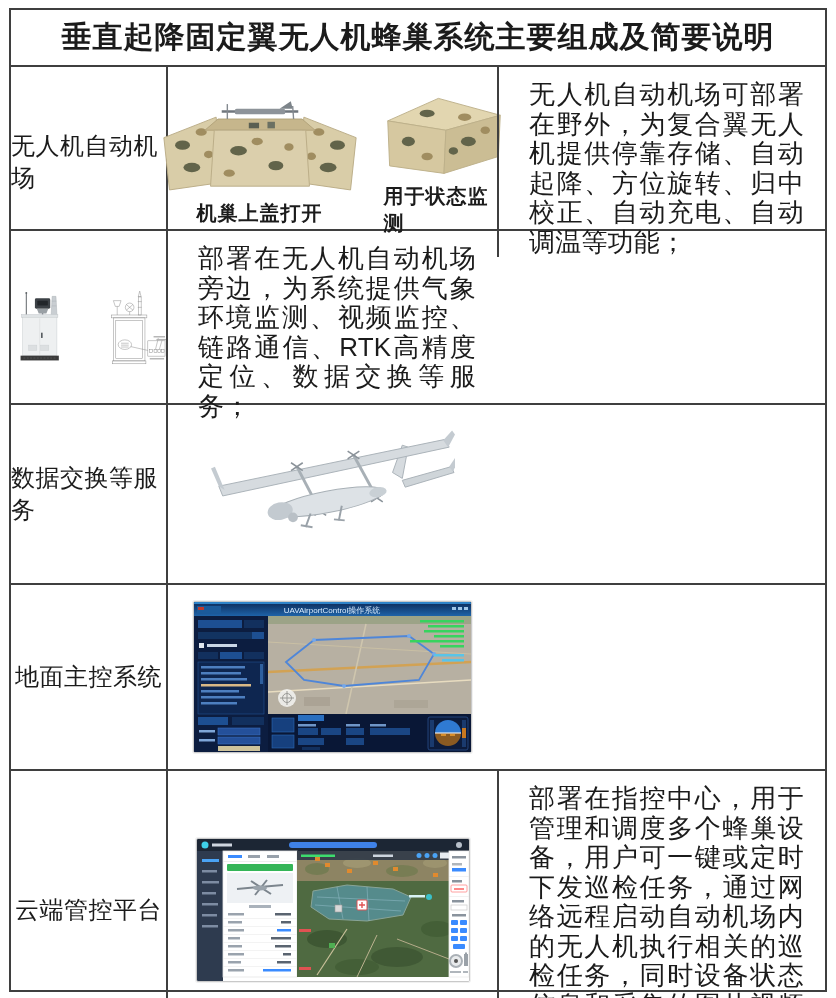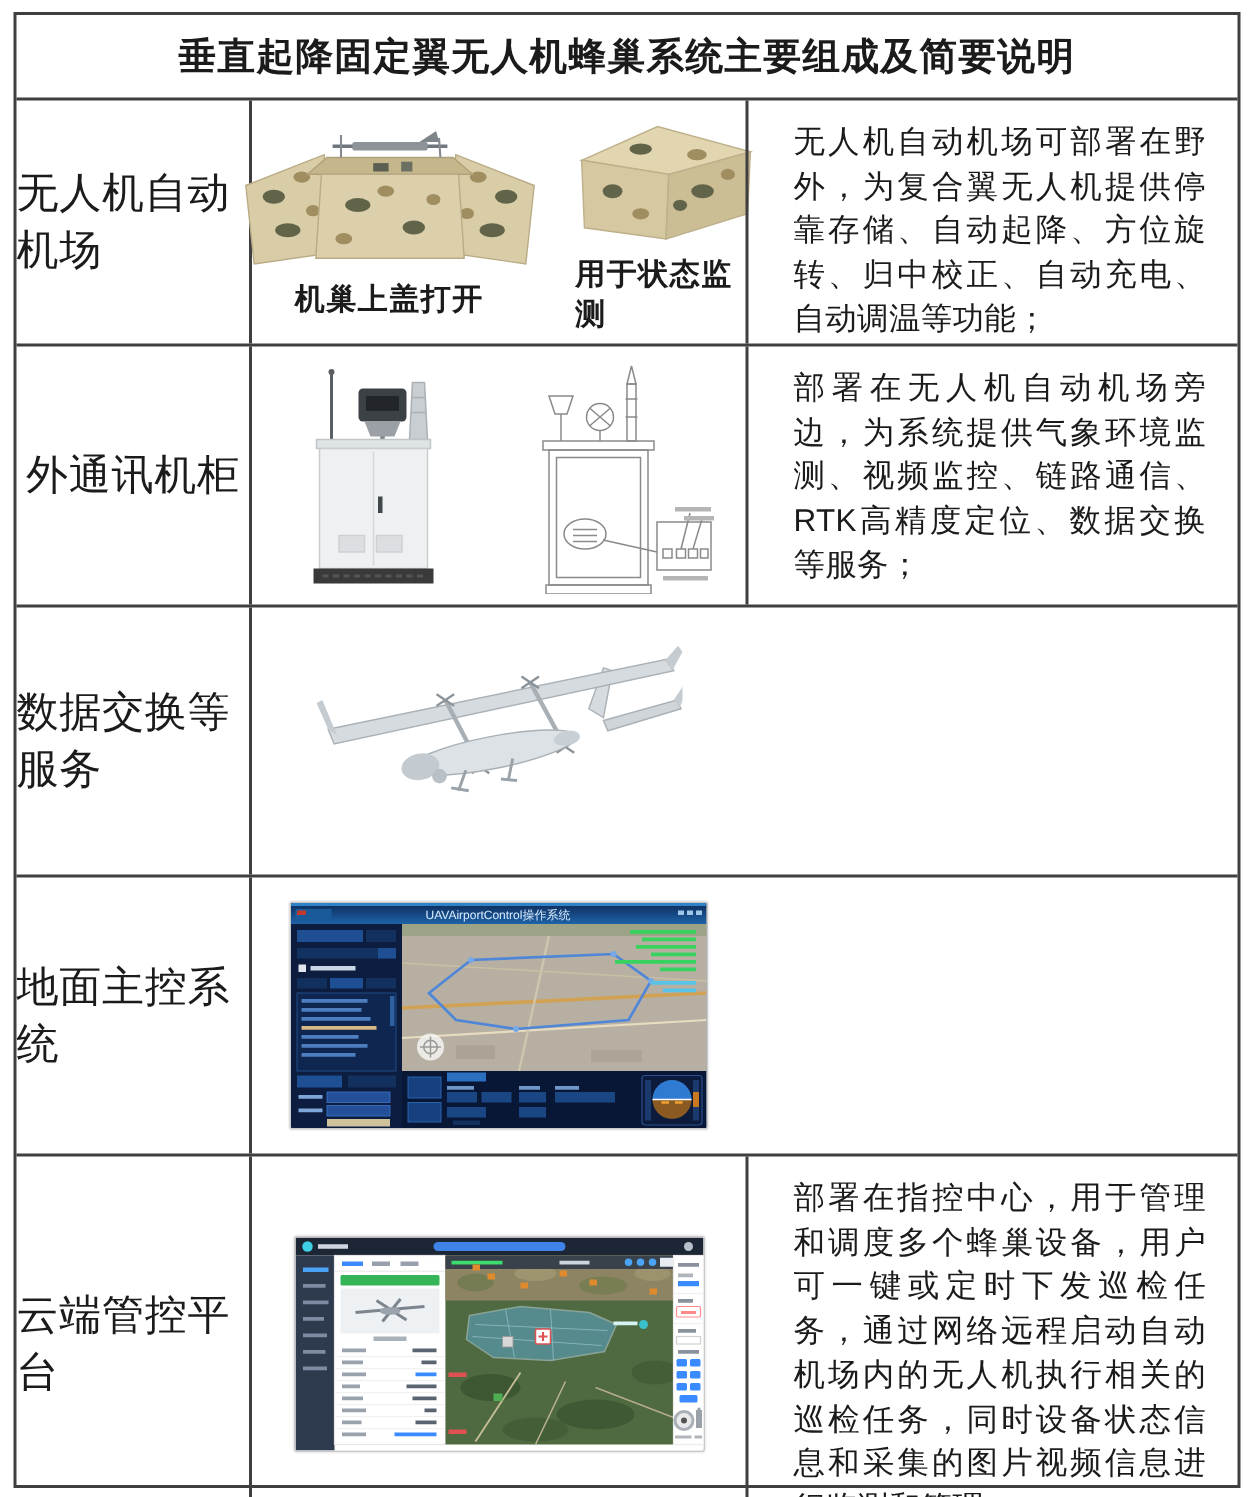--- a/index.html
+++ b/index.html
@@ -4,24 +4,24 @@
 <style>
   html,body{margin:0;padding:0;background:#ffffff;}
   body{width:836px;height:998px;position:relative;font-family:"Liberation Sans",sans-serif;color:#1b1b1b;
        -webkit-font-smoothing:antialiased;}
   .doc{position:absolute;left:9px;top:8px;width:814px;border:2px solid #3f3f3f;background:#fff;}
   .trow{display:grid;grid-template-columns:155px 331px 1fr;}
   .trow + .trow{border-top:2px solid #3f3f3f;}
   .cell{position:relative;min-width:0;}
   .cell + .cell{border-left:2px solid #3f3f3f;}
   .title-cell{grid-column:1/4;height:55px;display:flex;align-items:center;justify-content:center;
-              font-size:25px;font-weight:bold;letter-spacing:1px;}
-  .label-cell{display:flex;align-items:center;justify-content:center;font-size:28px;letter-spacing:.5px;}
+              font-size:30px;font-weight:bold;letter-spacing:1px;}
+  .label-cell{display:flex;align-items:center;justify-content:center;font-size:24px;letter-spacing:.5px;}
   .img-cell{display:flex;align-items:center;justify-content:center;gap:26px;}
-  .desc-cell{padding:13px 21px 0 30px;font-size:21px;line-height:29.5px;text-align:justify;letter-spacing:.2px;}
+  .desc-cell{padding:13px 21px 0 30px;font-size:26px;line-height:29.5px;text-align:justify;letter-spacing:.2px;}
   .fig{display:flex;flex-direction:column;align-items:center;}
   .fig-caption{font-size:20px;font-weight:600;margin-top:3px;letter-spacing:1px;}
   .shot{border:1px solid #c9c9c9;border-radius:2px;box-shadow:0 0 0 1px #f0f0f0;}
   svg{display:block;}
 </style>
 </head>
 <body>
 
 <div class="doc">
 
@@ -78,21 +78,20 @@
             <ellipse cx="74" cy="66" rx="5" ry="4" fill="#62644a"></ellipse>
           </g>
         </svg>
         <div class="fig-caption">用于状态监测</div>
       </div>
     </div>
     <div class="cell desc-cell">无人机自动机场可部署在野外，为复合翼无人机提供停靠存储、自动起降、方位旋转、归中校正、自动充电、自动调温等功能；</div>
   </div>
 
   <div class="trow" style="height:172px">
-    <div class="cell label-cell">外通讯机柜</div>
     <div class="cell img-cell" style="gap:34px">
       <svg width="115" height="152" viewBox="0 0 115 152">
         <g>
           <line x1="32" y1="8" x2="32" y2="54" stroke="#5a5f63" stroke-width="2"></line>
           <circle cx="32" cy="7" r="2" fill="#5a5f63"></circle>
           <line x1="66" y1="44" x2="66" y2="54" stroke="#7d838a" stroke-width="3"></line>
           <rect x="50" y="18" width="32" height="22" rx="3" fill="#3c4146"></rect>
           <rect x="55" y="23" width="22" height="10" rx="1" fill="#22262a"></rect>
           <polygon points="54,40 78,40 74,50 58,50" fill="#9aa0a5"></polygon>
           <polygon points="86,14 94,14 96,52 84,52" fill="#c9ced2" stroke="#aab0b5" stroke-width="1"></polygon>

